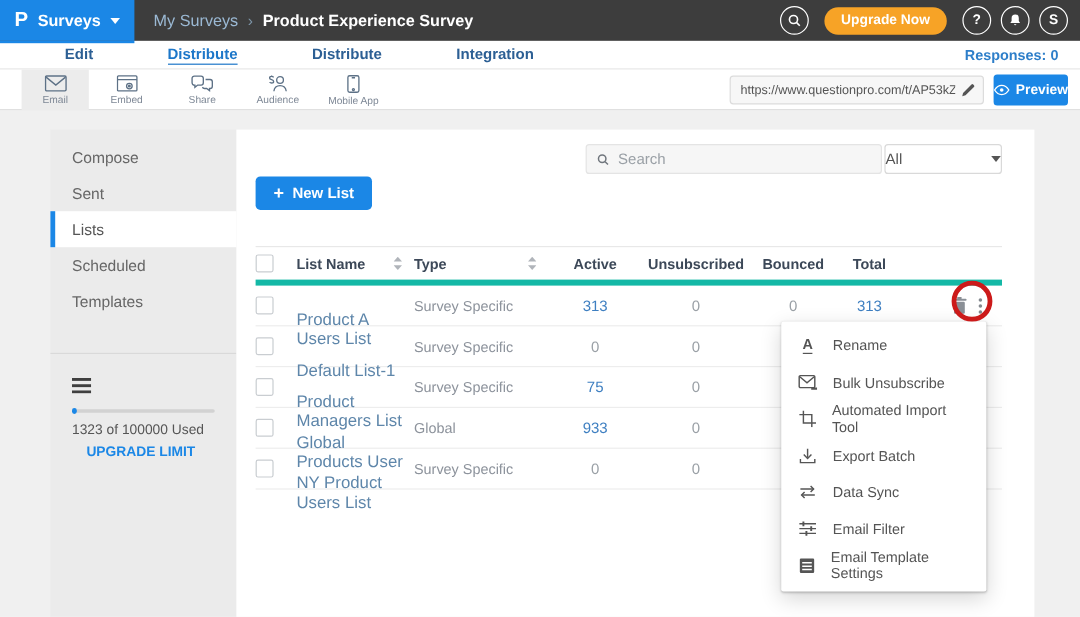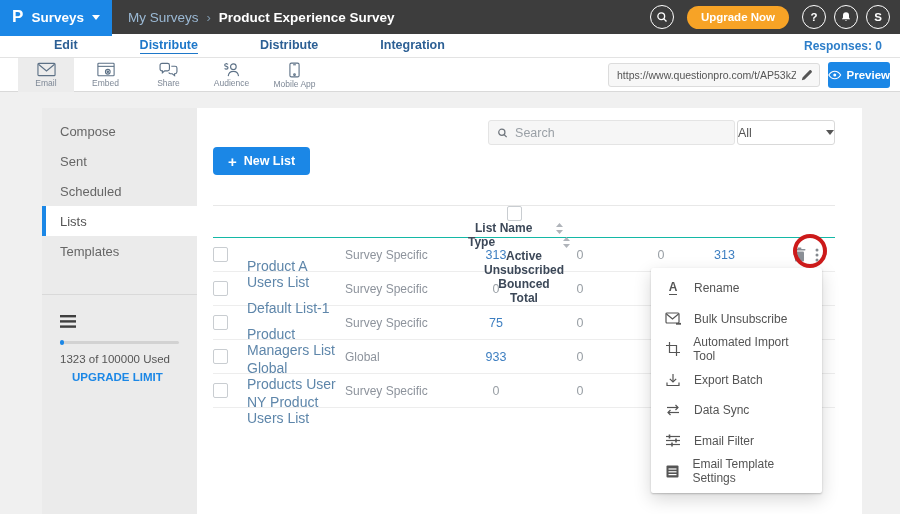--- a/index.html
+++ b/index.html
@@ -81,21 +81,21 @@
   .filter-dd .caret-down { margin-left:auto; border-top-color:#555; }
   .new-list-btn { position:absolute; left:16px; top:39px; width:97px; height:28px; background:#1b87e6;
     border-radius:4px; color:#fff; display:flex; align-items:center; justify-content:center; gap:7px;
     cursor:pointer; }
   .nl-plus { font-size:15px; font-weight:700; line-height:1; }
   .nl-label { font-size:12.5px; font-weight:700; }
 
   
   .table { position:absolute; left:16px; top:97px; width:622px; }
   .t-row { display:flex; align-items:center; height:34px; border-bottom:1px solid #ededed; }
-  .t-head { height:33px; border-top:1px solid #e8e8e8; border-bottom:1px solid #14b8a6;flex-direction:column; }
+  .t-head { height:33px; border-top:1px solid #e8e8e8; border-bottom:5px solid #14b8a6; }
   .col-cb { width:34px; display:flex; align-items:center; }
   .col-name { width:98px; display:flex; align-items:center; }
   .col-type { width:112px; display:flex; align-items:center; }
   .col-active { width:78px; text-align:center; }
   .col-unsub { width:90px; text-align:center; }
   .col-bounced { width:72px; text-align:center; }
   .col-total { width:55px; text-align:center; }
   .col-actions { flex:1; display:flex; align-items:center; justify-content:flex-end; gap:9px; padding-right:16px; }
   .h-label { font-size:12px; font-weight:700; color:#3c4858; }
   .sort-btn { margin-left:auto; margin-right:10px; color:#b0b4ba; cursor:pointer; }
@@ -219,22 +219,22 @@
     <span>Preview</span>
   </div>
 </div>
 
 <div class="page-bg"></div>
 
 <div class="sidebar">
   <div class="side-nav">
     <div class="side-item">Compose</div>
     <div class="side-item">Sent</div>
+    <div class="side-item active">Lists</div>
     <div class="side-item">Scheduled</div>
-    <div class="side-item active">Lists</div>
     <div class="side-item">Templates</div>
   </div>
   <div class="side-divider"></div>
   <div class="email-sec">
     <div class="email-head">
       <svg width="16" height="13" viewBox="0 0 16 13" fill="#3f3f3f">
           <rect x="0" y="0" width="16" height="2.4"></rect>
           <rect x="0" y="5.2" width="16" height="2.4"></rect>
           <rect x="0" y="10.4" width="16" height="2.4"></rect>
         </svg>

